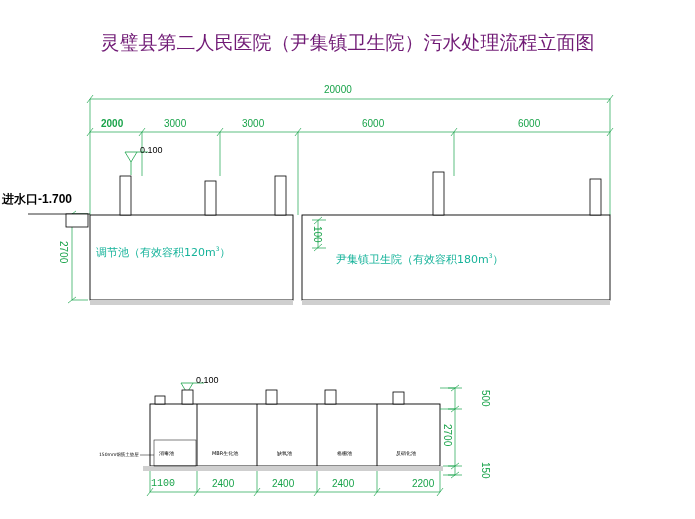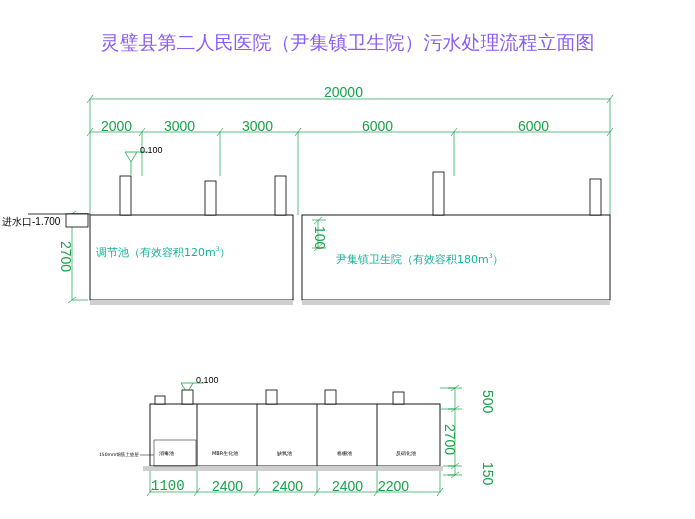--- a/index.html
+++ b/index.html
@@ -4,26 +4,26 @@
 <style>
   html,body{margin:0;padding:0;}
   body{
     width:695px;height:519px;background:#ffffff;
     font-family:"Liberation Sans","DejaVu Sans",sans-serif;
     overflow:hidden;position:relative;
   }
   #stage{position:absolute;left:0;top:0;width:695px;height:519px;}
   .title{
     position:absolute;left:0;top:30px;width:695px;text-align:center;
-    font-size:19px;color:#8b5cf6;font-family:"DejaVu Sans","Liberation Sans",sans-serif;
+    font-size:19px;color:#701a75;font-family:"DejaVu Sans","Liberation Sans",sans-serif;
     letter-spacing:0px;white-space:nowrap;
   }
   svg{position:absolute;left:0;top:0;width:695px;height:519px;}
   .lbl{position:absolute;white-space:nowrap;}
-  .dimtext{font-size:14px;color:#19a34a;font-family:"Liberation Sans",sans-serif;}
+  .dimtext{font-size:10px;color:#19a34a;font-family:"Liberation Sans",sans-serif;}
   .tanklbl{font-size:11px;color:#16b39a;font-family:"DejaVu Sans",sans-serif;white-space:nowrap;}
   .tiny{font-size:5px;color:#000;font-family:"DejaVu Sans",sans-serif;white-space:nowrap;}
   .tiny5{font-size:4.5px;color:#000;font-family:"DejaVu Sans",sans-serif;white-space:nowrap;}
   .vert{writing-mode:vertical-rl;text-orientation:mixed;}
   .sup{font-size:6px;vertical-align:super;}
 </style>
 </head>
 <body>
 
 <div id="stage">
@@ -166,29 +166,29 @@
       <line x1="448" y1="475" x2="462" y2="475"></line>
       <line x1="440" y1="388" x2="455" y2="388"></line>
       <line x1="440" y1="409" x2="455" y2="409"></line>
       <line x1="443" y1="466" x2="455" y2="466"></line>
       <line x1="443" y1="475" x2="455" y2="475"></line>
     </g>
   </svg>
 
   <div class="lbl dimtext" style="left:324px;top:84px;">20000</div>
 
-  <div class="lbl dimtext" style="left:101px;top:118px;">2000</div>
+  <div class="lbl dimtext" style="left:101px;top:118px;font-weight:bold;">2000</div>
   <div class="lbl dimtext" style="left:164px;top:118px;">3000</div>
   <div class="lbl dimtext" style="left:242px;top:118px;">3000</div>
   <div class="lbl dimtext" style="left:362px;top:118px;">6000</div>
   <div class="lbl dimtext" style="left:518px;top:118px;">6000</div>
 
   <div class="lbl" style="left:140px;top:145px;font-size:9px;color:#000;">0.100</div>
 
-  <div class="lbl" style="left:2px;top:215px;font-size:10px;color:#000;">进水口-1.700</div>
+  <div class="lbl" style="left:2px;top:191px;font-size:12px;color:#000;font-weight:bold;">进水口-1.700</div>
 
   <div class="lbl dimtext vert" style="left:58px;top:241px;">2700</div>
 
   <div class="lbl dimtext vert" style="left:312px;top:226px;">100</div>
 
   <div class="lbl tanklbl" style="left:96px;top:245px;">
     <span>调节池（有效容积120m</span><span class="sup">3</span><span>）</span>
   </div>
 
   <div class="lbl tanklbl" style="left:336px;top:252px;">
@@ -202,19 +202,19 @@
   <div class="lbl tiny" style="left:159px;top:450px;">消毒池</div>
   <div class="lbl tiny" style="left:212px;top:450px;">MBR生化池</div>
   <div class="lbl tiny" style="left:277px;top:450px;">缺氧池</div>
   <div class="lbl tiny" style="left:337px;top:450px;">格栅池</div>
   <div class="lbl tiny" style="left:396px;top:450px;">反硝化池</div>
 
   <div class="lbl dimtext" style="left:151px;top:478px;font-family:Liberation Mono, monospace;">1100</div>
   <div class="lbl dimtext" style="left:212px;top:478px;">2400</div>
   <div class="lbl dimtext" style="left:272px;top:478px;">2400</div>
   <div class="lbl dimtext" style="left:332px;top:478px;">2400</div>
-  <div class="lbl dimtext" style="left:378px;top:478px;text-align:right;">2200</div>
+  <div class="lbl dimtext" style="left:412px;top:478px;text-align:right;">2200</div>
 
   <div class="lbl dimtext vert" style="left:480px;top:390px;">500</div>
   <div class="lbl dimtext vert" style="left:442px;top:424px;">2700</div>
   <div class="lbl dimtext vert" style="left:480px;top:462px;">150</div>
 
 </div>
 
 </body></html>

